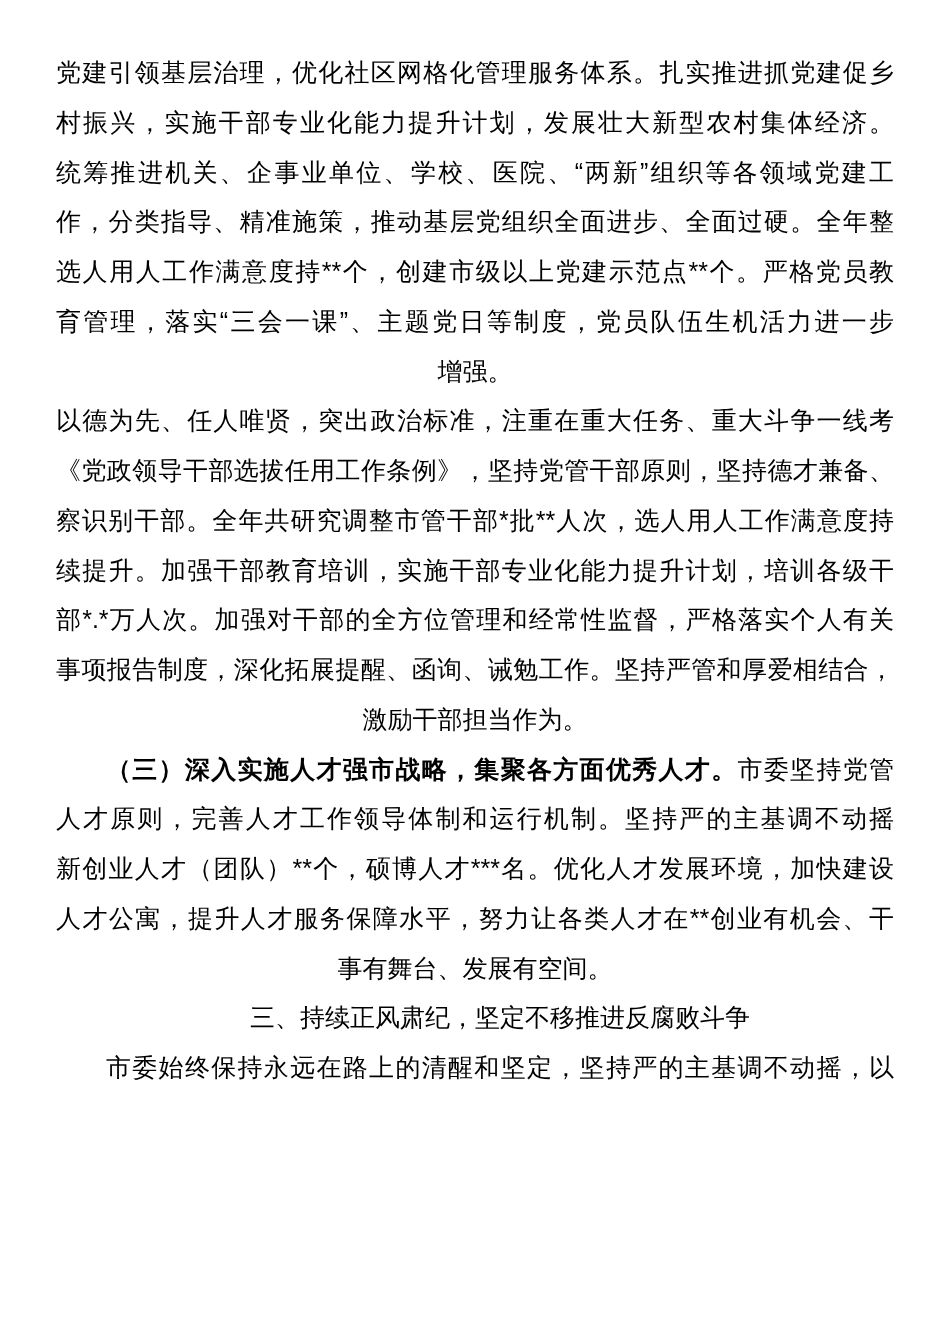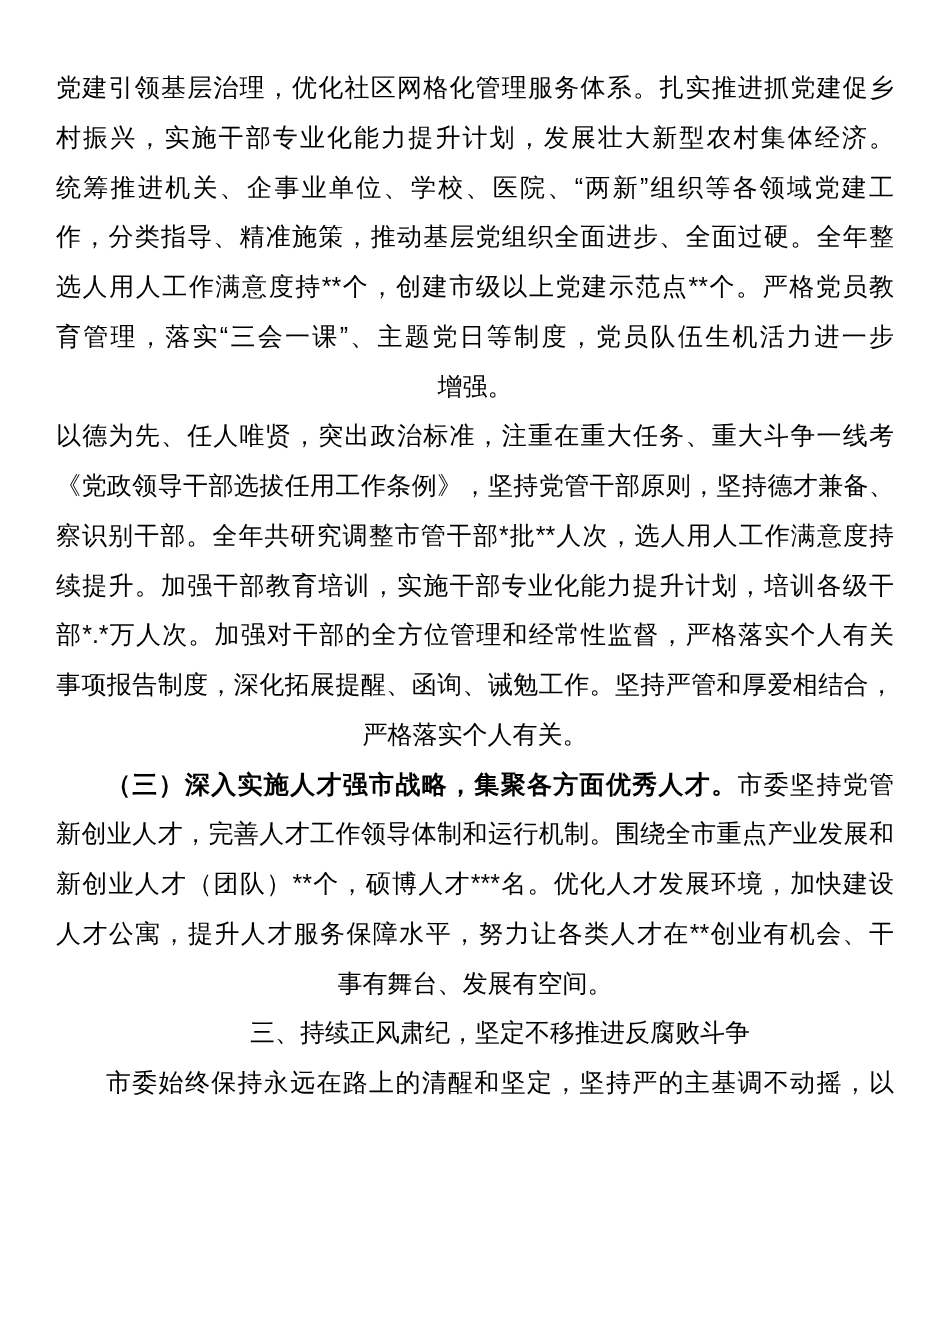--- a/index.html
+++ b/index.html
@@ -7,21 +7,21 @@
     padding: 0;
     background: #ffffff;
   }
   .page {
     position: relative;
     width: 950px;
     height: 1344px;
     margin: 0 auto;
     background: #ffffff;
     box-sizing: border-box;
-    padding: 63px 56px 0 56px;
+    padding: 48px 56px 0 56px;
     overflow: hidden;
     font-family: "Liberation Sans", "DejaVu Sans", sans-serif;
     color: #000000;
   }
   .doc {
     width: 100%;
   }
   .para {
     margin: 0;
     padding: 0;
@@ -65,25 +65,25 @@
         <div class="line full"><span class="run">育管理，落实“三会一课”、主题党日等制度，党员队伍生机活力进一步</span></div>
         <div class="line"><span class="run">增强。</span></div>
       </div>
       <div class="para">
         <div class="line full"><span class="run">以德为先、任人唯贤，突出政治标准，注重在重大任务、重大斗争一线考</span></div>
         <div class="line full"><span class="run">《党政领导干部选拔任用工作条例》，坚持党管干部原则，坚持德才兼备、</span></div>
         <div class="line full"><span class="run">察识别干部。全年共研究调整市管干部*批**人次，选人用人工作满意度持</span></div>
         <div class="line full"><span class="run">续提升。加强干部教育培训，实施干部专业化能力提升计划，培训各级干</span></div>
         <div class="line full"><span class="run">部*.*万人次。加强对干部的全方位管理和经常性监督，严格落实个人有关</span></div>
         <div class="line full"><span class="run">事项报告制度，深化拓展提醒、函询、诫勉工作。坚持严管和厚爱相结合，</span></div>
-        <div class="line"><span class="run">严格落实个人有关。</span></div>
+        <div class="line"><span class="run">激励干部担当作为。</span></div>
       </div>
       <div class="para">
         <div class="line indent full"><span class="run bold">（三）深入实施人才强市战略，集聚各方面优秀人才。</span><span class="run">市委坚持党管</span></div>
-        <div class="line full"><span class="run">新创业人才，完善人才工作领导体制和运行机制。围绕全市重点产业发展和</span></div>
+        <div class="line full"><span class="run">人才原则，完善人才工作领导体制和运行机制。坚持严的主基调不动摇</span></div>
         <div class="line full"><span class="run">新创业人才（团队）**个，硕博人才***名。优化人才发展环境，加快建设</span></div>
         <div class="line full"><span class="run">人才公寓，提升人才服务保障水平，努力让各类人才在**创业有机会、干</span></div>
         <div class="line"><span class="run">事有舞台、发展有空间。</span></div>
       </div>
       <div class="para">
         <div class="line indent"><span class="run">三、持续正风肃纪，坚定不移推进反腐败斗争</span></div>
       </div>
       <div class="para">
         <div class="line indent full"><span class="run">市委始终保持永远在路上的清醒和坚定，坚持严的主基调不动摇，以</span></div>
       </div>

